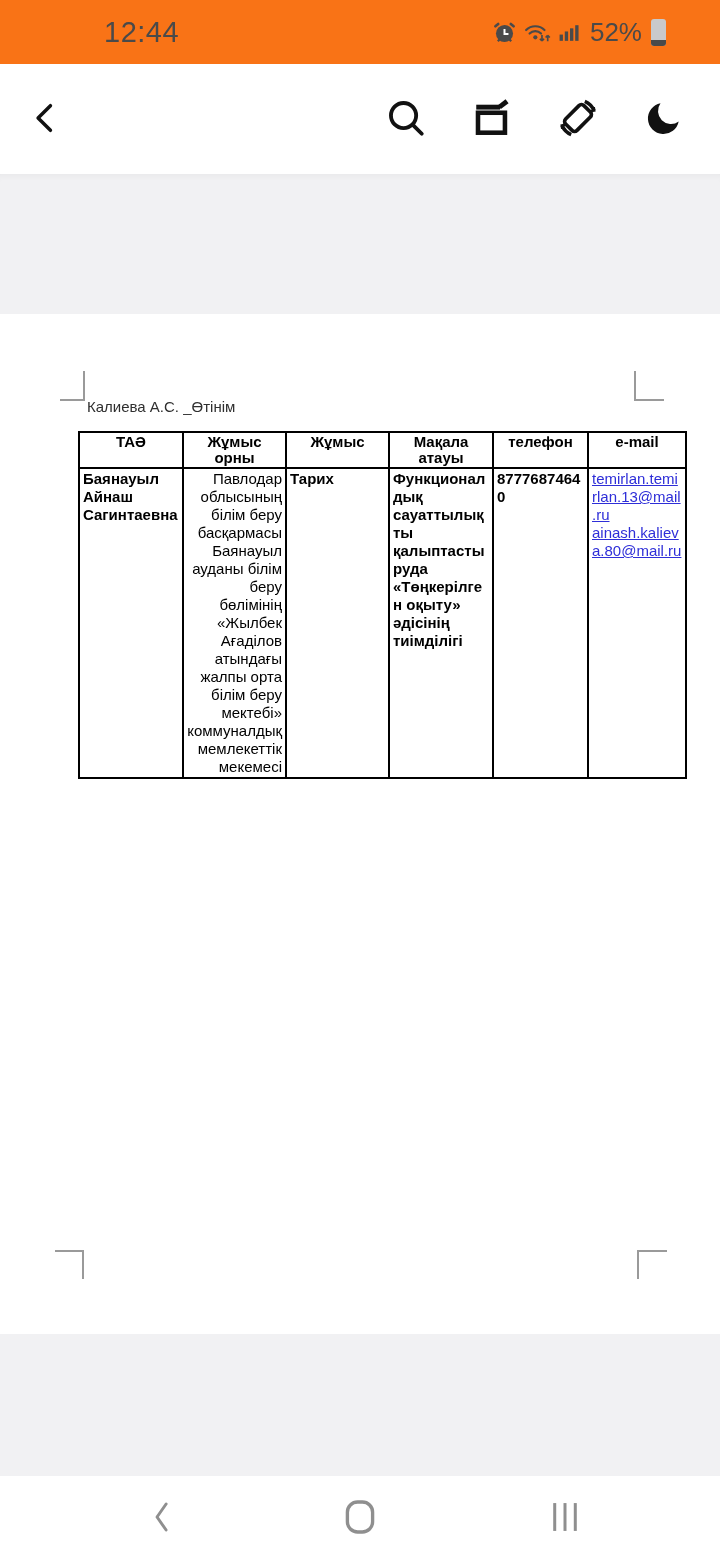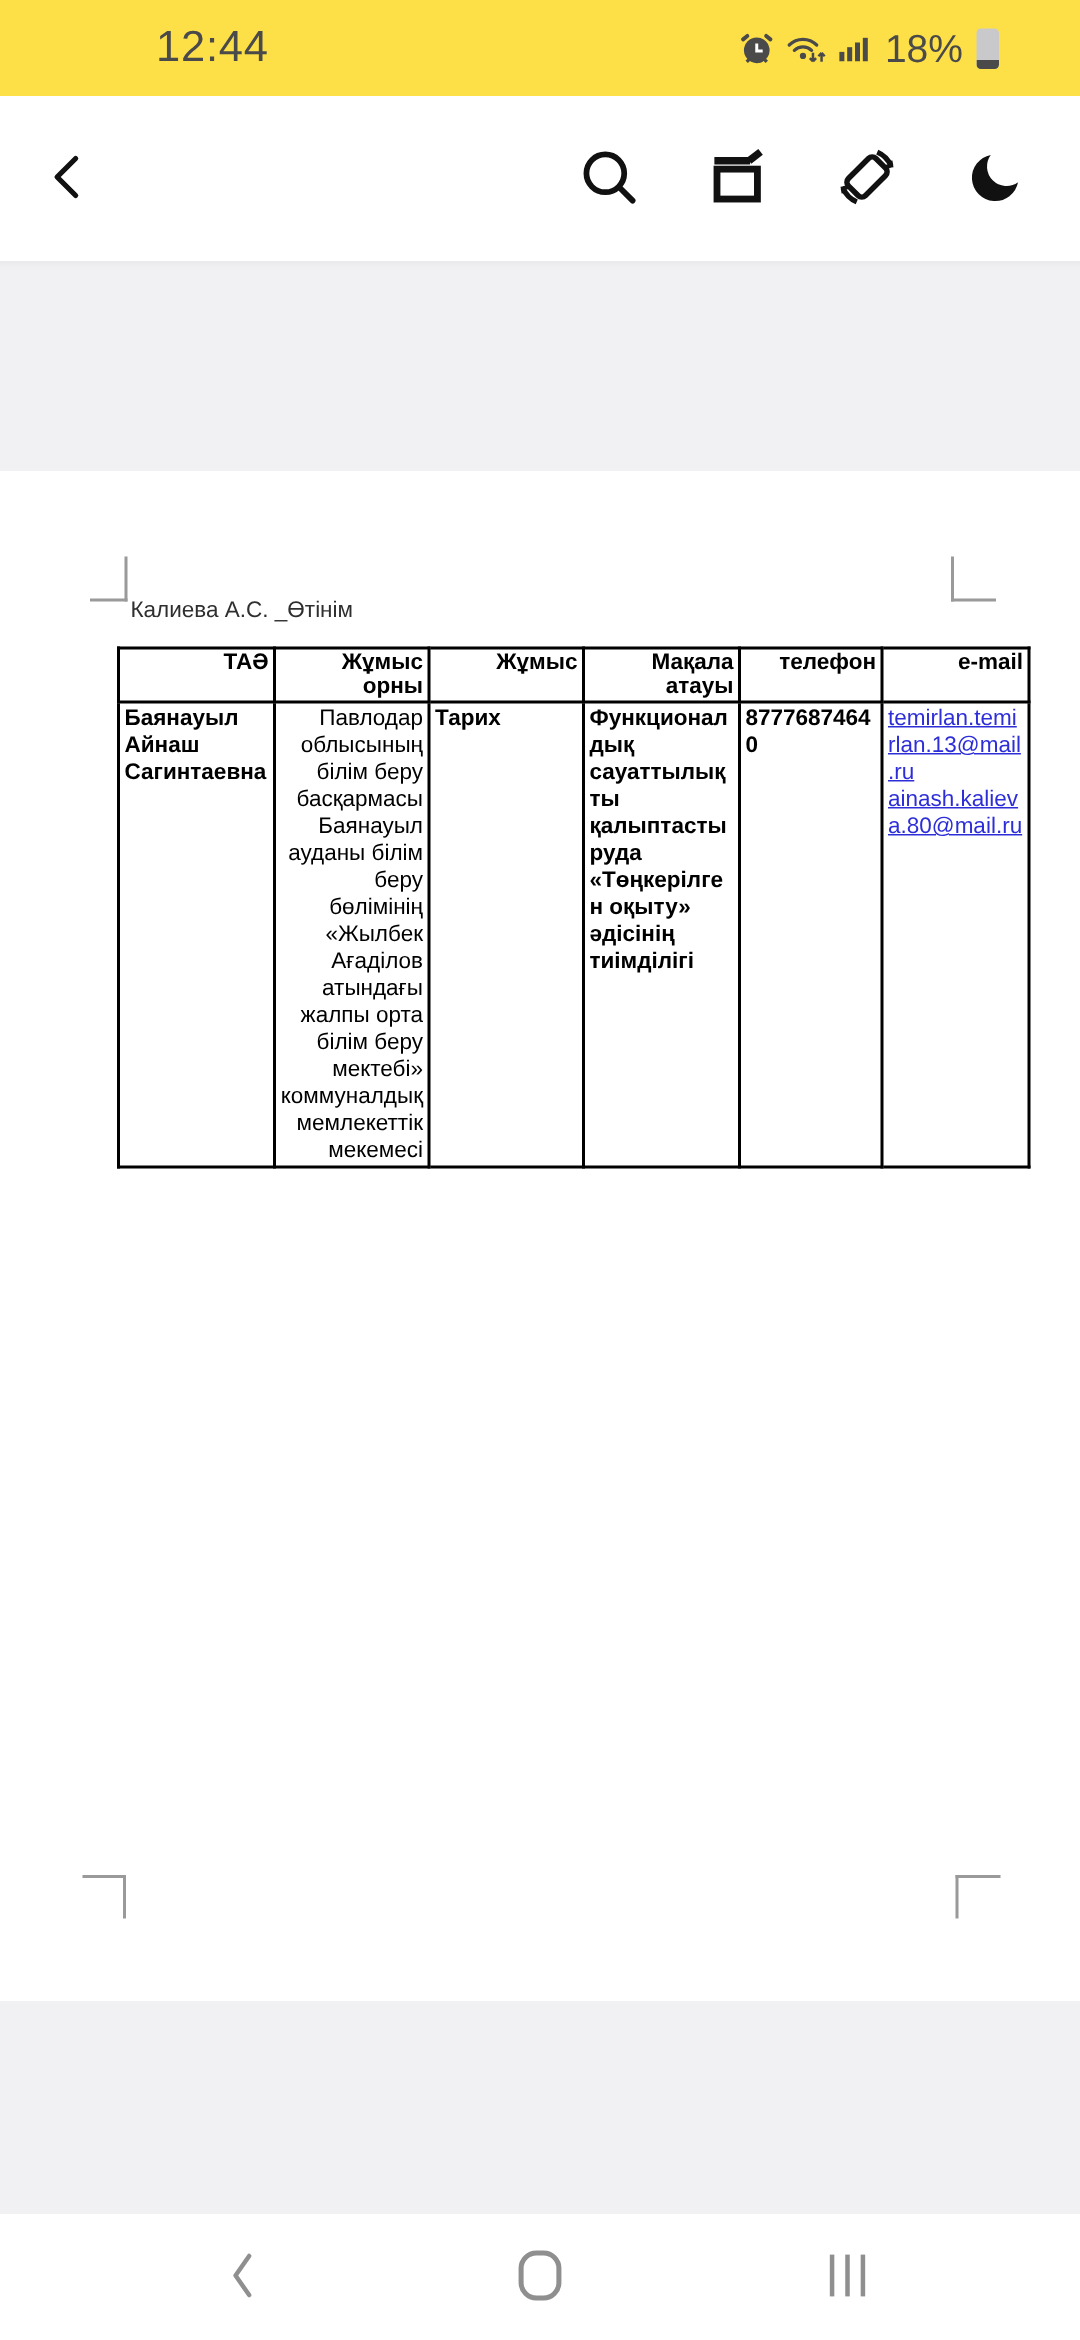--- a/index.html
+++ b/index.html
@@ -7,21 +7,21 @@
     --status_icon:#4a4a4a; --toolbar_icon:#111111; --nav_icon:#8f8f8f; --crop_mark:#9a9a9a;
   }
   *{box-sizing:border-box; margin:0; padding:0;}
   html,body{background:#fff;}
   .screen{
     position:relative; width:720px; height:1560px; overflow:hidden;
     background:var(--page_bg,#fff);
     font-family:"Liberation Sans", sans-serif;
   }
   
-  .status-bar{position:relative; height:64px; background:#fde047;}
+  .status-bar{position:relative; height:64px; background:#f97316;}
   .status-time{position:absolute; left:104px; top:50%; transform:translateY(-50%);
     font-size:29px; color:var(--status_icon); letter-spacing:0.5px;}
   .status-right{position:absolute; right:54px; top:0; height:100%;
     display:flex; align-items:center; gap:6px;}
   .status-right svg{display:block;}
   .battery-text{font-size:26px; color:var(--status_icon); margin-left:2px;}
   .battery-shape{position:relative; width:15px; height:27px; border-radius:3px;
     background:#c9c9cb; overflow:hidden; margin-left:3px;}
   .battery-level{position:absolute; left:0; right:0; bottom:0; height:6px; background:var(--status_icon);}
   
@@ -47,21 +47,21 @@
     border-top:2px solid var(--crop_mark); border-right:2px solid var(--crop_mark);}
   .crop-br{left:637px; top:936px; width:30px; height:29px;
     border-top:2px solid var(--crop_mark); border-left:2px solid var(--crop_mark);}
   
   table.doc-table{position:absolute; left:78px; top:117px; width:607px;
     border-collapse:collapse; table-layout:fixed;}
   .doc-table th, .doc-table td{
     border:2px solid var(--table_border,#000);
     vertical-align:top; padding:1px 3px; font-size:15px; color:#000;
     overflow-wrap:break-word; word-wrap:break-word;}
-  .doc-table th{font-weight:bold; text-align:right; line-height:16px; height:34px;}
+  .doc-table th{font-weight:bold; text-align:center; line-height:16px; height:34px;}
   .doc-table td{line-height:18px;}
   td.cell-bold{font-weight:bold;}
   td.cell-center{text-align:right;}
   .email-link{display:block; color:var(--link); text-decoration:underline;
     cursor:pointer; overflow-wrap:break-word; word-wrap:break-word;}
   
   .nav-bar{position:relative; height:84px; background:#fff;}
   .nav-btn{position:absolute; top:50%; transform:translate(-50%,-50%);
     border:none; background:none; width:48px; height:48px;
     display:flex; align-items:center; justify-content:center; cursor:pointer;}
@@ -94,21 +94,21 @@
         </svg>
       </span>
       <span>
         <svg width="24" height="25" viewBox="0 0 22 24">
           <rect x="1" y="14" width="3.2" height="6" fill="#4a4a4a"></rect>
           <rect x="6" y="11" width="3.2" height="9" fill="#4a4a4a"></rect>
           <rect x="11" y="8" width="3.2" height="12" fill="#4a4a4a"></rect>
           <rect x="16" y="5" width="3.2" height="15" fill="#4a4a4a"></rect>
         </svg>
       </span>
-      <span class="battery-text">18%</span>
+      <span class="battery-text">52%</span>
       <span class="battery-shape">
         <span class="battery-level"></span>
       </span>
     </div>
   </div>
 
   <div class="toolbar">
     <button class="tb-btn tb-back">
       <span>
         <svg width="38" height="40" viewBox="0 0 24 24">

